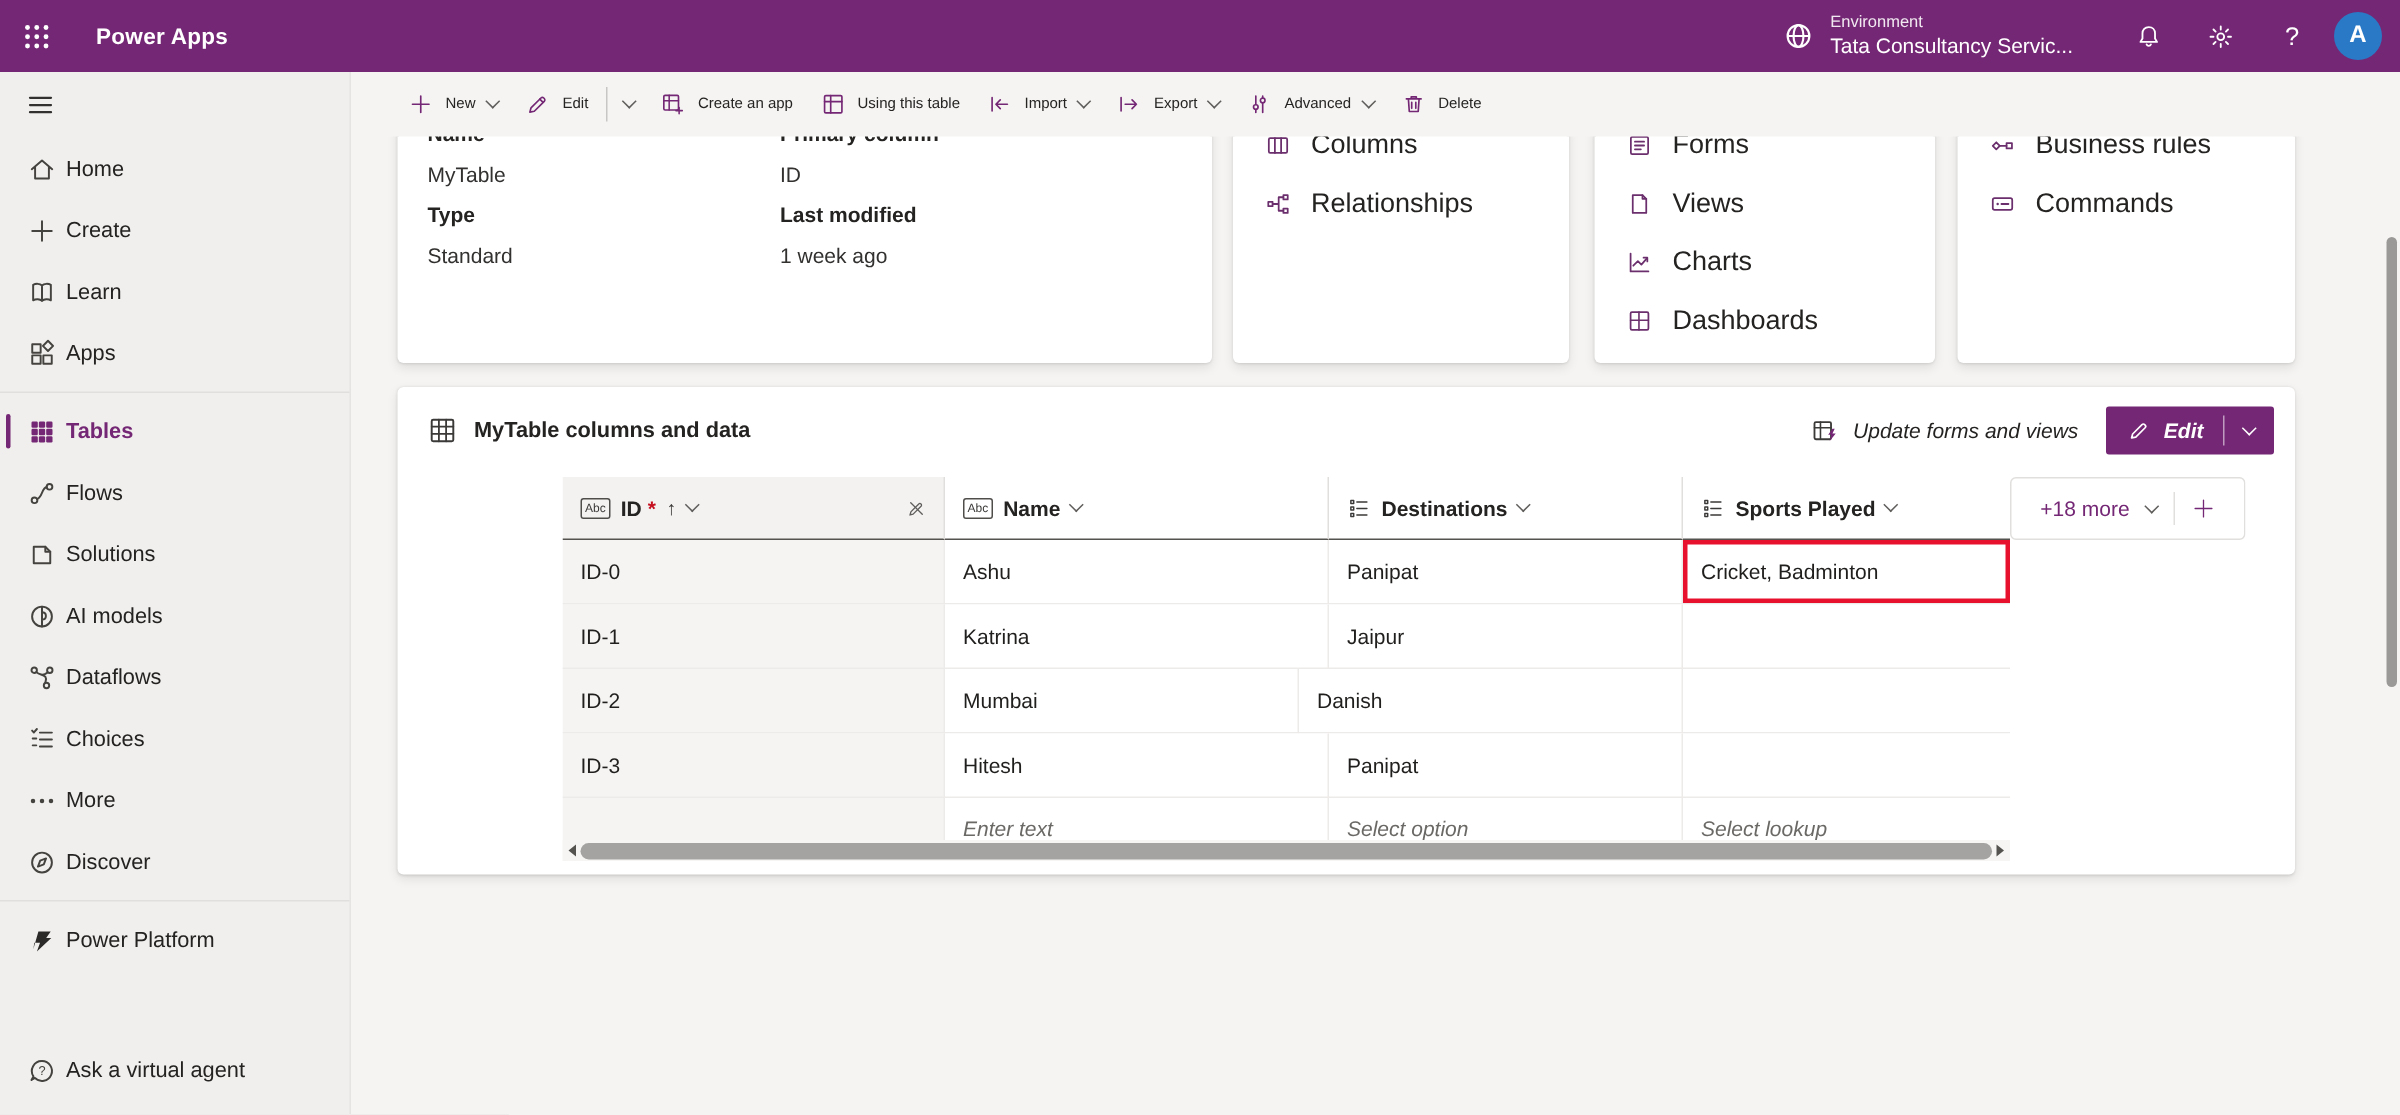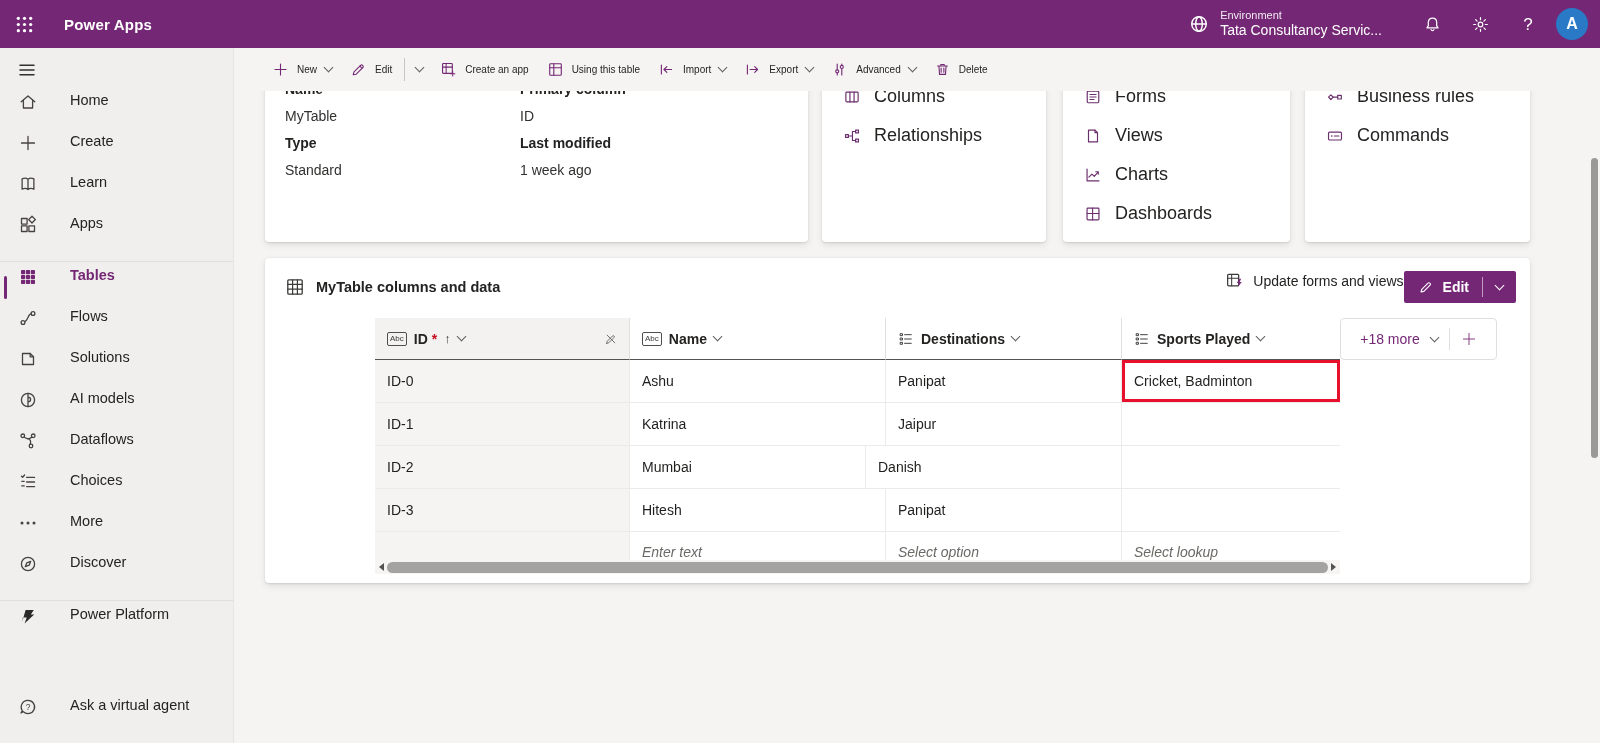--- a/index.html
+++ b/index.html
@@ -19,21 +19,21 @@
   .env-name{font-size:14px;line-height:17px;}
   .tb-btn{width:48px;height:48px;display:flex;align-items:center;justify-content:center;cursor:pointer;}
   .help-glyph{font-size:17px;line-height:17px;}
   .avatar{width:32px;height:32px;border-radius:50%;background:#2a79c6;display:flex;align-items:center;
           justify-content:center;font-size:16px;font-weight:700;margin:0 12px 0 4px;cursor:pointer;}
 
   
   .sidebar{position:absolute;left:0;top:48px;bottom:0;width:233px;background:#f1efed;
            border-right:1px solid #e6e4e2;z-index:20;}
   .burger{height:44px;display:flex;align-items:center;padding-left:17px;color:#323130;cursor:pointer;}
-  .nav-item{height:41px;display:flex;gap:32px;padding-left:18px;font-size:14.5px;
+  .nav-item{height:41px;display:flex;align-items:center;gap:6px;padding-left:18px;font-size:14.5px;
             color:#242322;cursor:pointer;position:relative;}
   .nav-item .nic{width:20px;height:20px;color:#45433f;flex:none;}
   .nav-item.selected{color:#742774;font-weight:700;}
   .nav-item.selected .nic{color:#742774;}
   .nav-item.selected::before{content:"";position:absolute;left:4px;top:9px;bottom:9px;width:3px;
             background:#742774;border-radius:2px;}
   .nav-div{height:1px;background:#e1dfdd;margin:5px 0;}
   .nav-footer{position:absolute;left:0;right:0;bottom:12px;}
 
   
@@ -62,21 +62,21 @@
   .card-item{height:39px;display:flex;align-items:center;gap:13px;padding-left:21px;font-size:18px;
              color:#242322;cursor:pointer;}
   .card-item .cic{width:18px;height:18px;color:#6b2f6d;flex:none;}
 
   
   .data-card{left:32px;top:167px;width:1265px;height:325px;}
   .data-header{position:absolute;top:0;left:0;right:0;height:50px;display:flex;align-items:center;
                padding:8px 14px 0 20px;box-sizing:border-box;}
   .dh-icon{width:20px;height:20px;color:#3b3a39;}
   .dh-title{font-size:14.5px;font-weight:700;margin-left:11px;}
-  .dh-right{margin-left:auto;display:flex;align-items:flex-start;}
+  .dh-right{margin-left:auto;display:flex;align-items:center;gap:18px;font-style:italic;}
   .update-link{display:flex;align-items:center;gap:9px;font-size:14px;color:#242322;cursor:pointer;}
   .update-link .uic{width:19px;height:19px;color:#3b3a39;}
   .edit-btn{display:flex;align-items:center;background:#742774;color:#fff;height:32px;border-radius:2px;
             cursor:pointer;}
   .edit-main{display:flex;align-items:center;gap:9px;padding:0 13px 0 14px;font-size:14px;font-weight:700;}
   .edit-main .eic{width:16px;height:16px;}
   .edit-sep{width:1px;height:20px;background:rgba(255,255,255,.55);}
   .edit-chev{padding:0 13px;display:flex;align-items:center;}
 
   .grid{position:absolute;left:110px;top:60px;width:1122px;height:242px;overflow:hidden;}

